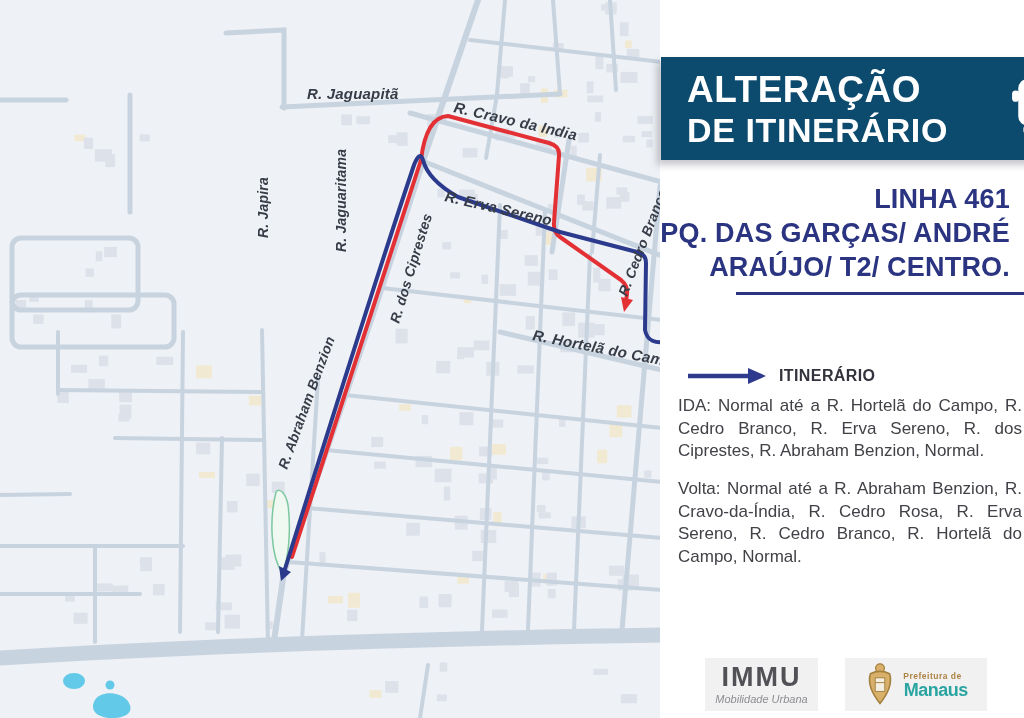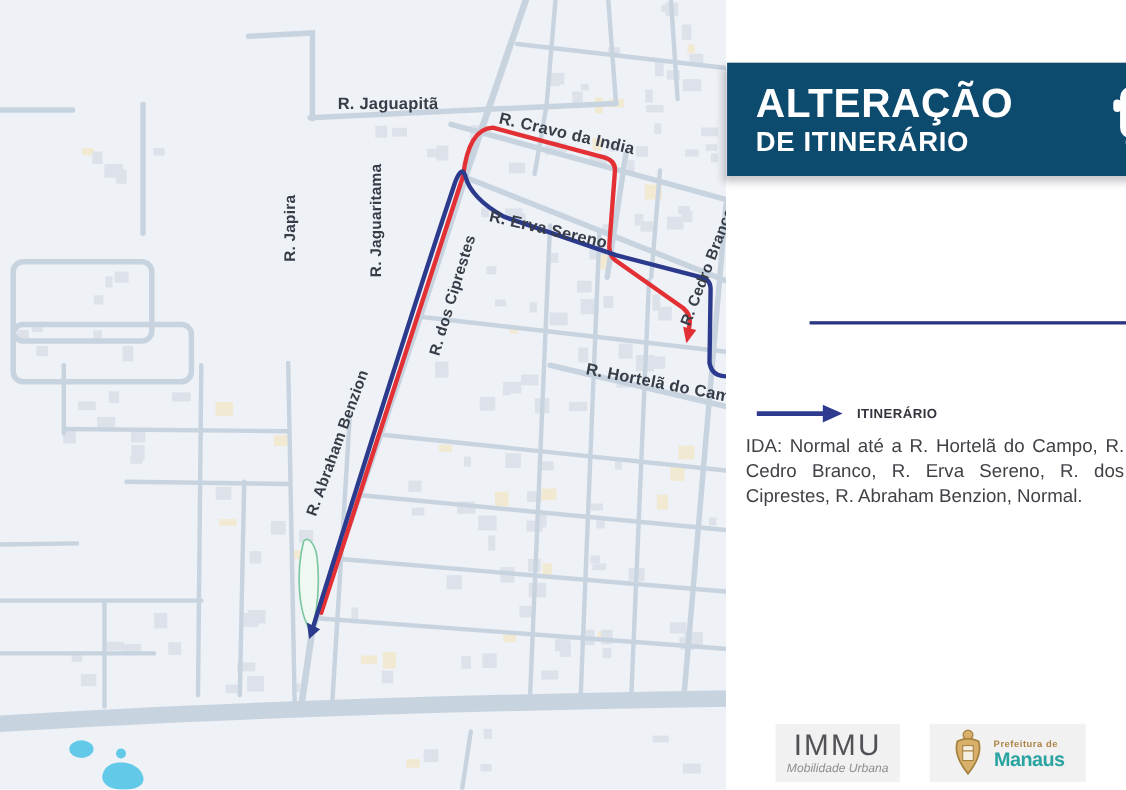--- a/index.html
+++ b/index.html
@@ -1,42 +1,42 @@
 <!DOCTYPE html>
 <html><head>
 <meta charset="utf-8">
 <style>
   html,body{margin:0;padding:0;background:#ffffff;}
   #stage{position:relative;width:1024px;height:718px;overflow:hidden;background:#ffffff;
          font-family:"Liberation Sans",sans-serif;}
   
-  #map-wrap{position:absolute;left:0;top:0;width:662px;height:510px;}
+  #map-wrap{position:absolute;left:0;top:0;width:662px;height:510px;font-style:italic;}
   #map-svg{display:block;}
   .street-label{fill:#373d48;font-weight:700;letter-spacing:.2px;}
   
   #panel{position:absolute;left:660px;top:0;width:364px;height:718px;background:#ffffff;}
   #band{position:absolute;left:1px;top:57px;width:439px;height:103px;background:#0c4a6e;
         box-shadow:-4px 5px 7px rgba(70,70,85,.30);display:flex;align-items:center;}
   #band-text{padding-left:26px;color:#ffffff;}
   #band-title{font-size:37px;font-weight:800;letter-spacing:.5px;line-height:1;}
-  #band-sub{font-size:25px;font-weight:600;letter-spacing:.6px;margin-top:5px;line-height:1;}
+  #band-sub{font-size:34px;font-weight:600;letter-spacing:.6px;margin-top:5px;line-height:1;}
   #band-bus{margin-left:auto;margin-right:24px;}
   #linha{position:absolute;top:182px;right:14px;text-align:right;color:#2b3480;
          font-weight:800;font-size:27px;line-height:34px;letter-spacing:.2px;}
   #linha-rule{position:absolute;top:292px;left:76px;right:0;height:3px;background:#2b3480;}
   #legend{position:absolute;top:367px;left:26px;display:flex;align-items:center;gap:11px;}
-  #legend-label{font-size:12px;font-weight:800;color:#33333d;letter-spacing:.4px;text-align:right;}
+  #legend-label{font-size:16px;font-weight:800;color:#33333d;letter-spacing:.4px;text-align:right;}
   .para{position:absolute;left:18px;width:344px;font-size:17px;line-height:22.5px;
         color:#414147;text-align:justify;}
   #para-ida{top:395px;}
   #para-volta{top:478px;}
   .logo-box{position:absolute;top:658px;height:53px;background:#f1f1f2;display:flex;
             align-items:center;justify-content:center;}
   #logo-immu{left:45px;width:113px;flex-direction:column;}
-  #immu-name{font-size:27px;font-weight:400;color:#515156;letter-spacing:2px;line-height:1;}
+  #immu-name{font-size:27px;font-weight:700;color:#515156;letter-spacing:2px;line-height:1;}
   #immu-sub{font-size:11px;color:#8d8d92;margin-top:2px;font-style:italic;}
   #logo-manaus{left:185px;width:142px;gap:7px;}
   .manaus-col{display:flex;flex-direction:column;align-items:flex-end;}
   #manaus-pre{font-size:8.5px;color:#ad8446;font-weight:700;letter-spacing:.5px;padding-right:6px;}
   #manaus-name{font-size:18px;font-weight:700;color:#2aa4a0;line-height:1;letter-spacing:-.5px;}
 </style>
 </head>
 <body>
 
 <div id="stage">
@@ -302,31 +302,37 @@
         <rect x="8" y="1" width="48" height="45" rx="9" fill="#ffffff"></rect>
         <rect x="20" y="5.5" width="24" height="7" rx="2" fill="#2b3b80"></rect>
         <rect x="14" y="16" width="36" height="16" rx="2" fill="#2b3b80"></rect>
         <circle cx="21" cy="38.5" r="5" fill="#2b3b80"></circle>
         <circle cx="43" cy="38.5" r="5" fill="#2b3b80"></circle>
         <rect x="13" y="45" width="11" height="10" rx="4" fill="#ffffff"></rect>
         <rect x="40" y="45" width="11" height="10" rx="4" fill="#ffffff"></rect>
       </svg>
     </div>
 
+    <div id="linha">
+      <div>LINHA 461</div>
+      <div>PQ. DAS GARÇAS/ ANDRÉ</div>
+      <div>ARAÚJO/ T2/ CENTRO.</div>
+    </div>
     <div id="linha-rule"></div>
 
     <div id="legend">
       <svg width="82" height="18" viewBox="0 0 82 18">
         <line x1="2" y1="9" x2="64" y2="9" stroke="#2e3a8e" stroke-width="4.5"></line>
         <polygon points="62,1 80,9 62,17" fill="#2e3a8e"></polygon>
       </svg>
       <div id="legend-label">ITINERÁRIO</div>
     </div>
 
     <div id="para-ida" class="para">IDA: Normal até a R. Hortelã do Campo, R. Cedro Branco, R. Erva Sereno, R. dos Ciprestes, R. Abraham Benzion, Normal.</div>
+    <div id="para-volta" class="para">Volta: Normal até a R. Abraham Benzion, R. Cravo-da-Índia, R. Cedro Rosa, R. Erva Sereno, R. Cedro Branco, R. Hortelã do Campo, Normal.</div>
 
     <div id="logo-immu" class="logo-box">
       <div id="immu-name">IMMU</div>
       <div id="immu-sub">Mobilidade Urbana</div>
     </div>
 
     <div id="logo-manaus" class="logo-box">
       <svg width="32" height="46" viewBox="0 0 40 56">
         <circle cx="20" cy="7" r="5.5" fill="#d8b06a" stroke="#a5813f" stroke-width="1.5"></circle>
         <path d="M8,14 Q20,8 32,14 Q37,30 20,51 Q3,30 8,14 Z" fill="#d8b06a" stroke="#a5813f" stroke-width="2"></path>

